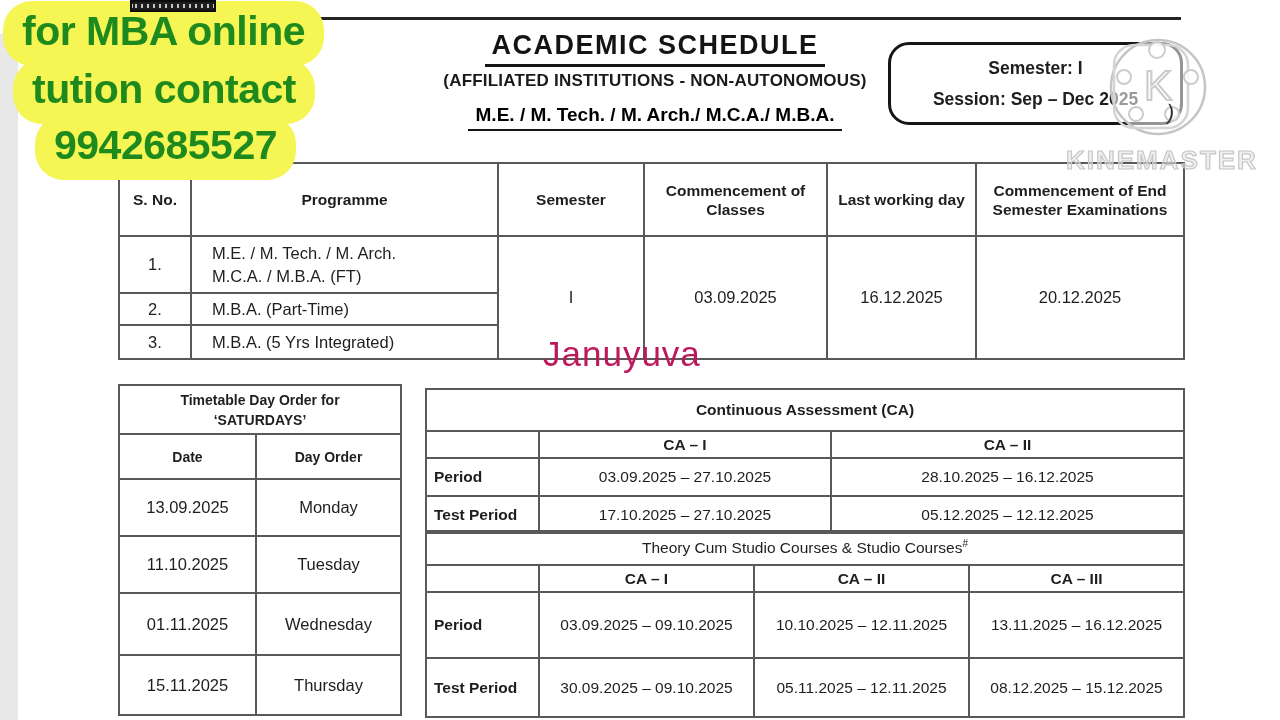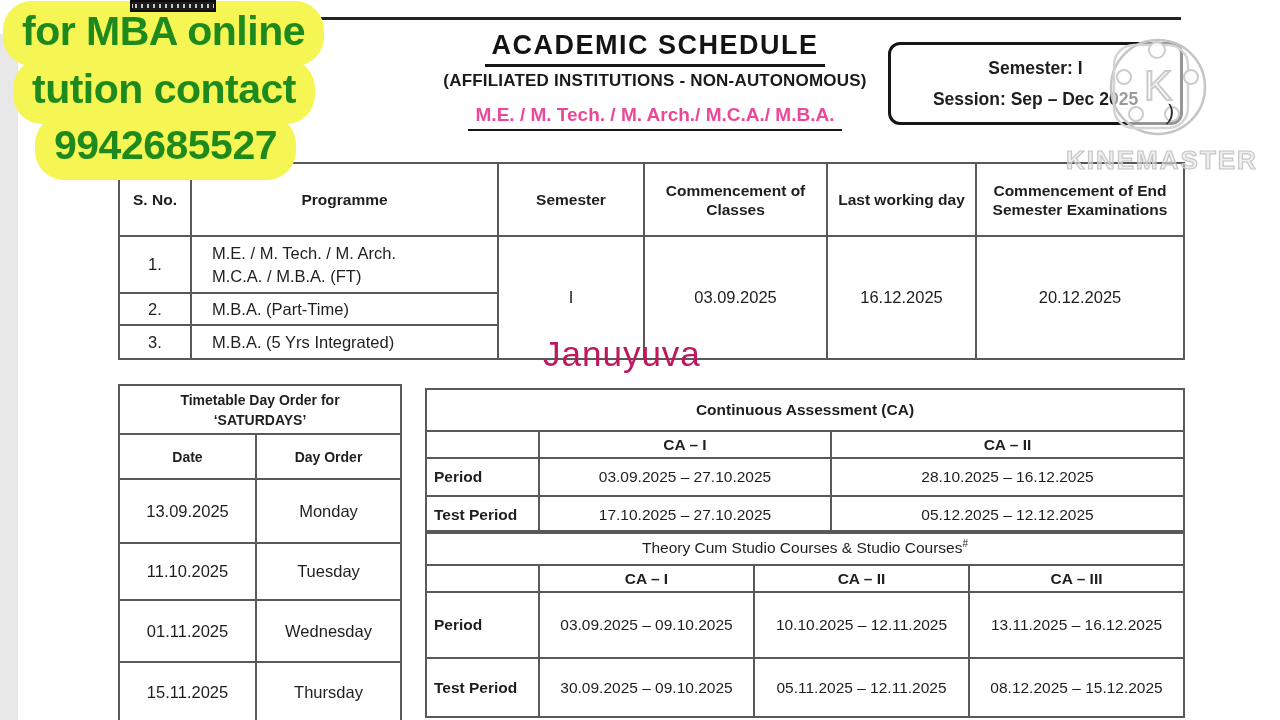--- a/index.html
+++ b/index.html
@@ -25,27 +25,27 @@
 
   
   .doc-header{position:absolute;left:415px;top:30px;width:480px;text-align:center;}
   .doc-title{
     display:inline-block;font-size:27px;font-weight:bold;letter-spacing:1.5px;
     border-bottom:3px solid #161616;padding:0 6px 3px 6px;color:#141414;
   }
   .doc-subtitle{margin-top:4px;font-size:17px;font-weight:bold;letter-spacing:.2px;color:#1a1a1a;}
   .doc-programmes{
     display:inline-block;margin-top:13px;font-size:19px;font-weight:bold;
-    border-bottom:2.5px solid #161616;padding:0 8px 3px 8px;color:#ec4899;
+    border-bottom:2.5px solid #161616;padding:0 8px 3px 8px;color:#000000;
   }
 
   
   .session-box{
     position:absolute;left:888px;top:42px;width:295px;height:83px;box-sizing:border-box;
-    border:3px solid #161616;border-radius:12px;text-align:center;background:transparent;
+    border:3px solid #161616;border-radius:21px;text-align:center;background:transparent;
   }
   .session-box .line1{margin-top:13px;font-size:17.5px;font-weight:bold;}
   .session-box .line2{margin-top:10px;font-size:17.5px;font-weight:bold;}
 
   
   table{border-collapse:collapse;table-layout:fixed;position:absolute;background:transparent;}
   td{border:2px solid #595959;text-align:center;vertical-align:middle;overflow:hidden;padding:0;}
   .outerb{border:2.5px solid #454545;}
 
   
@@ -163,21 +163,21 @@
         <tr style="height:49px">
       <td colspan="2" class="th">
         <div>Timetable Day Order for</div>
         <div>‘SATURDAYS’</div>
       </td>
     </tr>
     <tr style="height:45px">
       <td class="th">Date</td>
       <td class="th">Day Order</td>
     </tr>
-    <tr style="height:64px">
+    <tr style="height:57px">
       <td>13.09.2025</td>
       <td>Monday</td>
     </tr>
     <tr style="height:57px">
       <td>11.10.2025</td>
       <td>Tuesday</td>
     </tr>
     <tr style="height:62px">
       <td>01.11.2025</td>
       <td>Wednesday</td>

